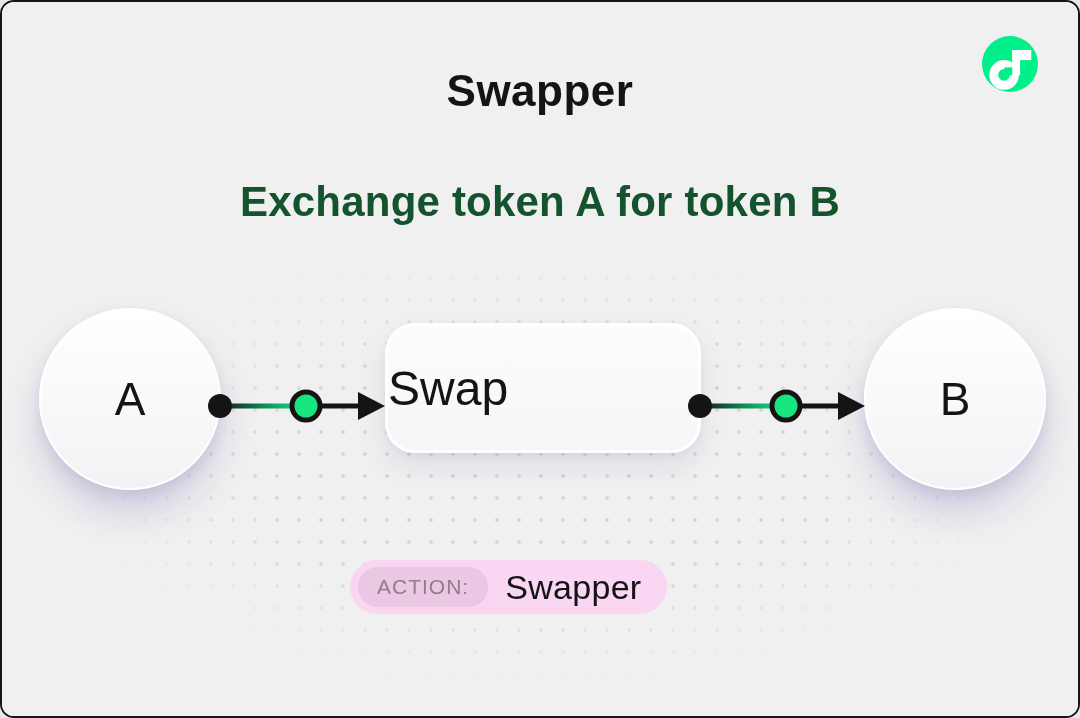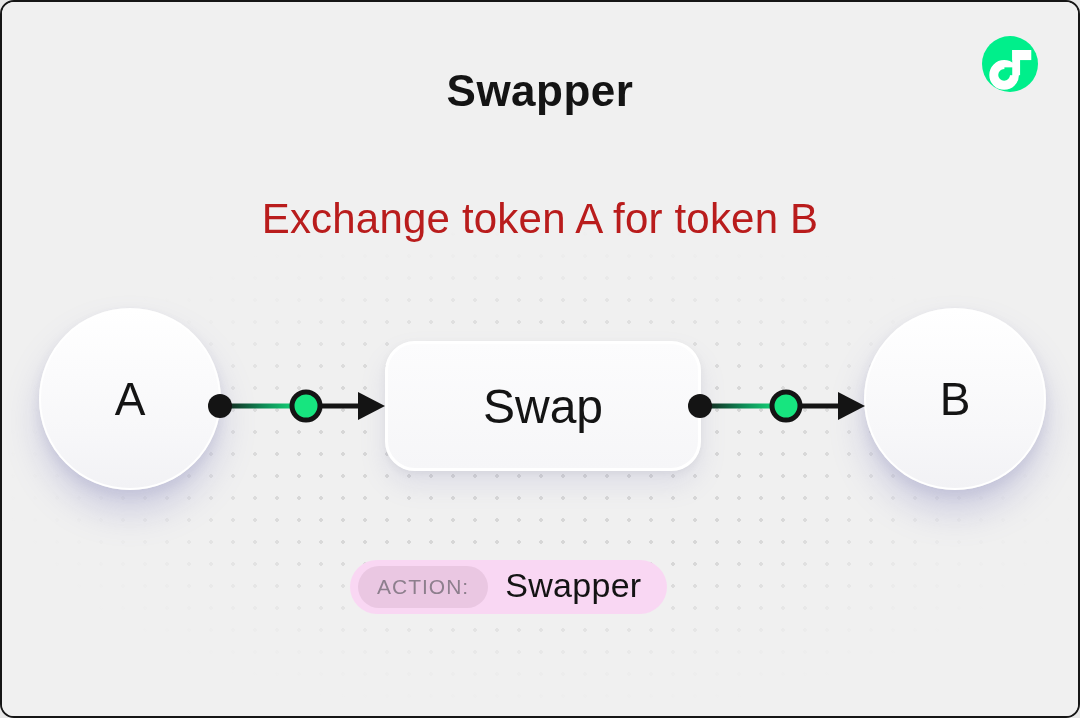--- a/index.html
+++ b/index.html
@@ -27,56 +27,56 @@
     background:radial-gradient(ellipse 560px 255px at 540px 465px, rgba(240,240,240,0) 45%, rgba(240,240,240,0.85) 80%, #f0f0f0 98%);
     z-index:0;
   }
   .title{
     position:absolute;top:64px;left:0;width:100%;
     text-align:center;
     font-size:44px;font-weight:700;letter-spacing:.5px;
     z-index:2;
   }
   .subtitle{
-    position:absolute;top:193px;left:0;width:100%;
+    position:absolute;top:176px;left:0;width:100%;
     text-align:center;
-    font-size:42px;font-weight:400;color:#b91c1c;letter-spacing:.2px;
+    font-size:42px;font-weight:700;color:#14532d;letter-spacing:.2px;
     z-index:2;
   }
   .logo{
     position:absolute;left:980px;top:34px;width:56px;height:56px;
     z-index:2;
   }
   .token-node{
     position:absolute;width:182px;height:182px;border-radius:50%;
     background:linear-gradient(180deg,#ffffff 0%,#f7f7f9 70%,#f2f2f5 100%);
     border:2px solid rgba(255,255,255,.95);
     box-shadow:0 22px 34px rgba(125,127,190,.30), 0 6px 12px rgba(70,70,130,.10);
     display:flex;align-items:center;justify-content:center;
     font-size:46px;color:#141414;
     z-index:1;
   }
   .node-a{left:37px;top:306px;}
   .node-b{left:862px;top:306px;}
   .swap-box{
-    position:absolute;left:383px;top:339px;width:316px;height:130px;
+    position:absolute;left:383px;top:321px;width:316px;height:130px;
     border-radius:30px;
     background:linear-gradient(180deg,#fcfcfd 0%,#f6f6f8 100%);
     border:3px solid #ffffff;
     box-shadow:0 14px 26px rgba(130,132,185,.16), 0 3px 8px rgba(0,0,0,.05);
-    display:flex;align-items:center;justify-content:center;
+    display:flex;align-items:center;
     font-size:48px;color:#141414;
     z-index:1;
   }
   .connectors{
     position:absolute;inset:0;z-index:3;pointer-events:none;
   }
   .badge{
     position:absolute;left:348px;top:558px;height:54px;
-    display:inline-flex;
+    display:inline-flex;align-items:center;
     gap:17px;padding:6px 26px 6px 8px;
     background:#f9d7f3;border-radius:27px;
     z-index:2;
   }
   .badge-label{
     display:inline-flex;align-items:center;
     background:#eac7e2;border-radius:21px;
     padding:8px 19px;
     font-size:21px;font-weight:500;letter-spacing:1px;
     color:#8d7f8d;

